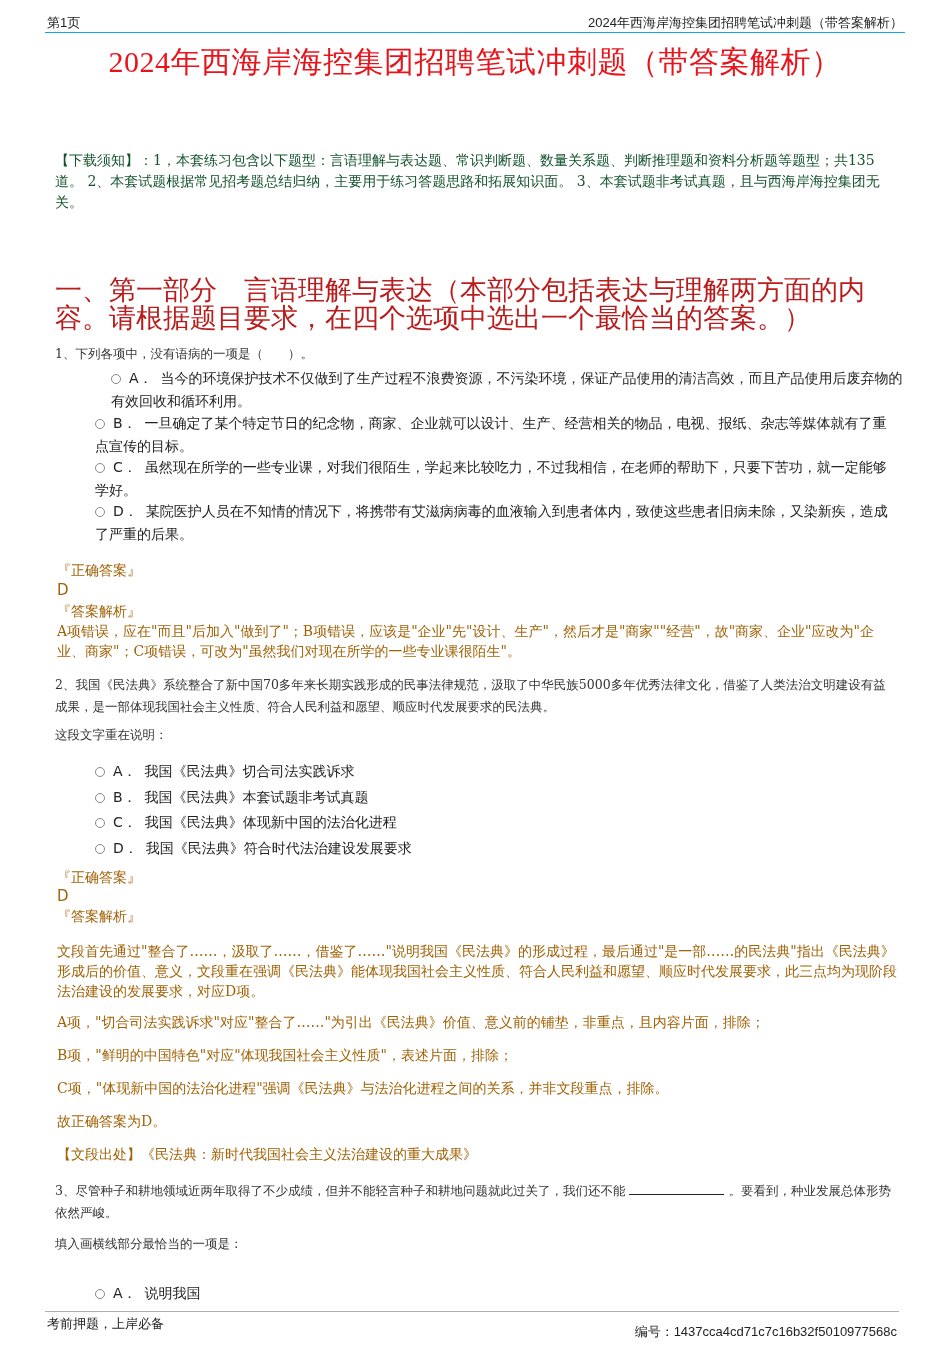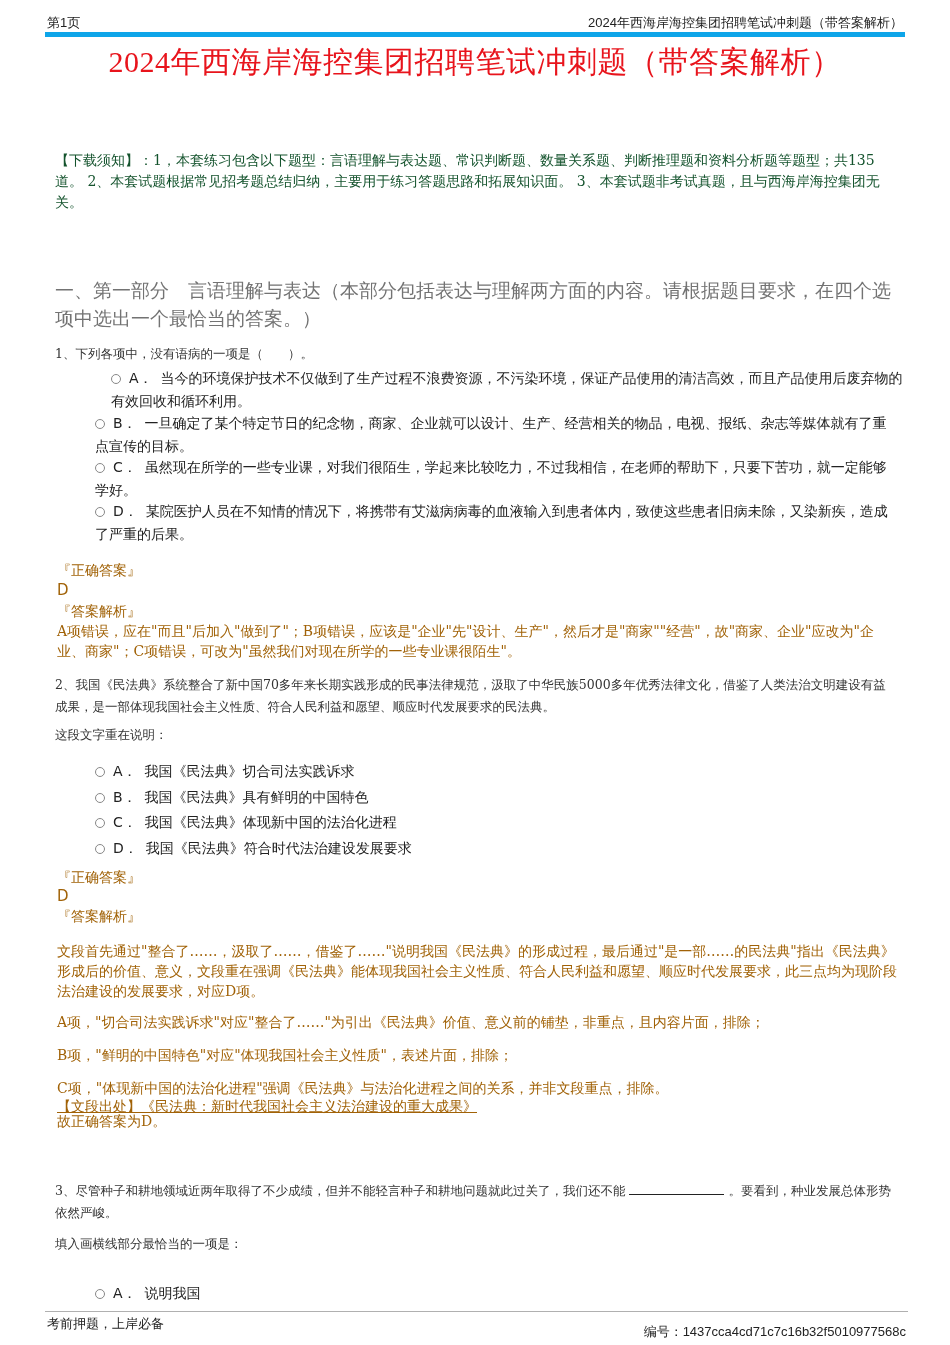--- a/index.html
+++ b/index.html
@@ -3,56 +3,56 @@
 <meta charset="utf-8">
 <style>
   html, body { margin: 0; padding: 0; background: #ffffff; }
   body {
     width: 950px; height: 1345px; position: relative; overflow: hidden;
     font-family: "DejaVu Serif", "Liberation Serif", serif;
     color: #222;
   }
   .page-header {
     position: absolute; left: 45px; right: 45px; top: 12px; height: 20px;
-    border-bottom: 5px solid #0ea5e9;
+    border-bottom: 1px solid #0ea5e9;
     font-family: "Liberation Sans", "DejaVu Sans", sans-serif;
     font-size: 13px; color: #222;
   }
   .page-header .left { position: absolute; left: 2px; top: 2px; }
   .page-header .right { position: absolute; right: 2px; top: 2px; }
   .doc-title {
     position: absolute; left: 0; right: 0; top: 42px; text-align: center;
     color: #e8141c; font-size: 30px; font-family: "Liberation Serif", "DejaVu Serif", serif;
     letter-spacing: 0.5px;
   }
   .notice {
     position: absolute; left: 55px; width: 835px; top: 150px;
     font-size: 14px; line-height: 21px; color: #14532d;
   }
   .section-heading {
     position: absolute; left: 55px; width: 840px; top: 276px;
-    font-size: 19px; line-height: 28px; color: #737373;
+    font-size: 27px; line-height: 28px; color: #b91c1c;
   }
   .q { position: absolute; font-size: 12.5px; color: #333; }
   .opt {
     position: absolute; left: 95px; width: 800px; font-size: 14px; line-height: 23px; color: #222;
   }
   .opt .radio {
     display: inline-block; width: 8px; height: 8px; border: 1px solid #888;
     border-radius: 50%; margin-right: 8px; vertical-align: -1px; background: #fff;
   }
   .opt .letter { font-family: "DejaVu Sans", sans-serif; margin-right: 8px; }
   .blk { position: absolute; left: 57px; width: 840px; font-size: 14px; line-height: 20px; color: #a16207; }
   .ans-letter { font-family: "DejaVu Sans", sans-serif; font-size: 15px; }
   .blank {
     display: inline-block; width: 95px; border-bottom: 1px solid #222; height: 12px; vertical-align: baseline;
     margin: 0 4px;
   }
   .page-footer {
-    position: absolute; left: 45px; right: 42px; top: 1311px; height: 22px;
+    position: absolute; left: 45px; right: 51px; top: 1311px; height: 22px;
     border-top: 1px solid #b0b0b0;
     font-family: "Liberation Sans", "DejaVu Sans", sans-serif; font-size: 13px; color: #222;
   }
   .page-footer .left { position: absolute; left: 2px; top: 3px; }
   .page-footer .right { position: absolute; right: 2px; top: 3px; margin-top: 8px; }
 </style>
 </head>
 <body>
 
 <div class="page-header">
@@ -86,38 +86,38 @@
 <div class="blk" style="top:601px;">『答案解析』</div>
 <div class="blk" style="top:621px;">A项错误，应在"而且"后加入"做到了"；B项错误，应该是"企业"先"设计、生产"，然后才是"商家""经营"，故"商家、企业"应改为"企业、商家"；C项错误，可改为"虽然我们对现在所学的一些专业课很陌生"。</div>
 
 <div class="q" style="left:55px; top:674px; width:840px; line-height:22px;">2、我国《民法典》系统整合了新中国70多年来长期实践形成的民事法律规范，汲取了中华民族5000多年优秀法律文化，借鉴了人类法治文明建设有益成果，是一部体现我国社会主义性质、符合人民利益和愿望、顺应时代发展要求的民法典。</div>
 <div class="q" style="left:55px; top:727px;">这段文字重在说明：</div>
 
 <div class="opt" style="top:760px;">
   <span class="radio"></span><span class="letter">A．</span><span>我国《民法典》切合司法实践诉求</span>
 </div>
 <div class="opt" style="top:786px;">
-  <span class="radio"></span><span class="letter">B．</span><span>我国《民法典》具有鲜明的中国特色</span>
+  <span class="radio"></span><span class="letter">B．</span><span>我国《民法典》本套试题非考试真题</span>
 </div>
 <div class="opt" style="top:811px;">
   <span class="radio"></span><span class="letter">C．</span><span>我国《民法典》体现新中国的法治化进程</span>
 </div>
 <div class="opt" style="top:837px;">
   <span class="radio"></span><span class="letter">D．</span><span>我国《民法典》符合时代法治建设发展要求</span>
 </div>
 
 <div class="blk" style="top:867px;">『正确答案』</div>
 <div class="blk ans-letter" style="top:886px;">D</div>
 <div class="blk" style="top:906px;">『答案解析』</div>
 <div class="blk" style="top:941px;">文段首先通过"整合了……，汲取了……，借鉴了……"说明我国《民法典》的形成过程，最后通过"是一部……的民法典"指出《民法典》形成后的价值、意义，文段重在强调《民法典》能体现我国社会主义性质、符合人民利益和愿望、顺应时代发展要求，此三点均为现阶段法治建设的发展要求，对应D项。</div>
 <div class="blk" style="top:1012px;">A项，"切合司法实践诉求"对应"整合了……"为引出《民法典》价值、意义前的铺垫，非重点，且内容片面，排除；</div>
 <div class="blk" style="top:1045px;">B项，"鲜明的中国特色"对应"体现我国社会主义性质"，表述片面，排除；</div>
 <div class="blk" style="top:1078px;">C项，"体现新中国的法治化进程"强调《民法典》与法治化进程之间的关系，并非文段重点，排除。</div>
 <div class="blk" style="top:1111px;">故正确答案为D。</div>
-<div class="blk" style="top:1096px;text-decoration:underline;">【文段出处】《民法典：新时代我国社会主义法治建设的重大成果》</div>
+<div class="blk" style="top:1144px;">【文段出处】《民法典：新时代我国社会主义法治建设的重大成果》</div>
 
 <div class="q" style="left:55px; top:1180px; width:840px; line-height:22px;">
   <span>3、尽管种子和耕地领域近两年取得了不少成绩，但并不能轻言种子和耕地问题就此过关了，我们还不能</span><span class="blank"></span><span>。要看到，种业发展总体形势依然严峻。</span>
 </div>
 <div class="q" style="left:55px; top:1236px;">填入画横线部分最恰当的一项是：</div>
 
 <div class="opt" style="top:1282px;">
   <span class="radio"></span><span class="letter">A．</span><span>说明我国</span>
 </div>
 

